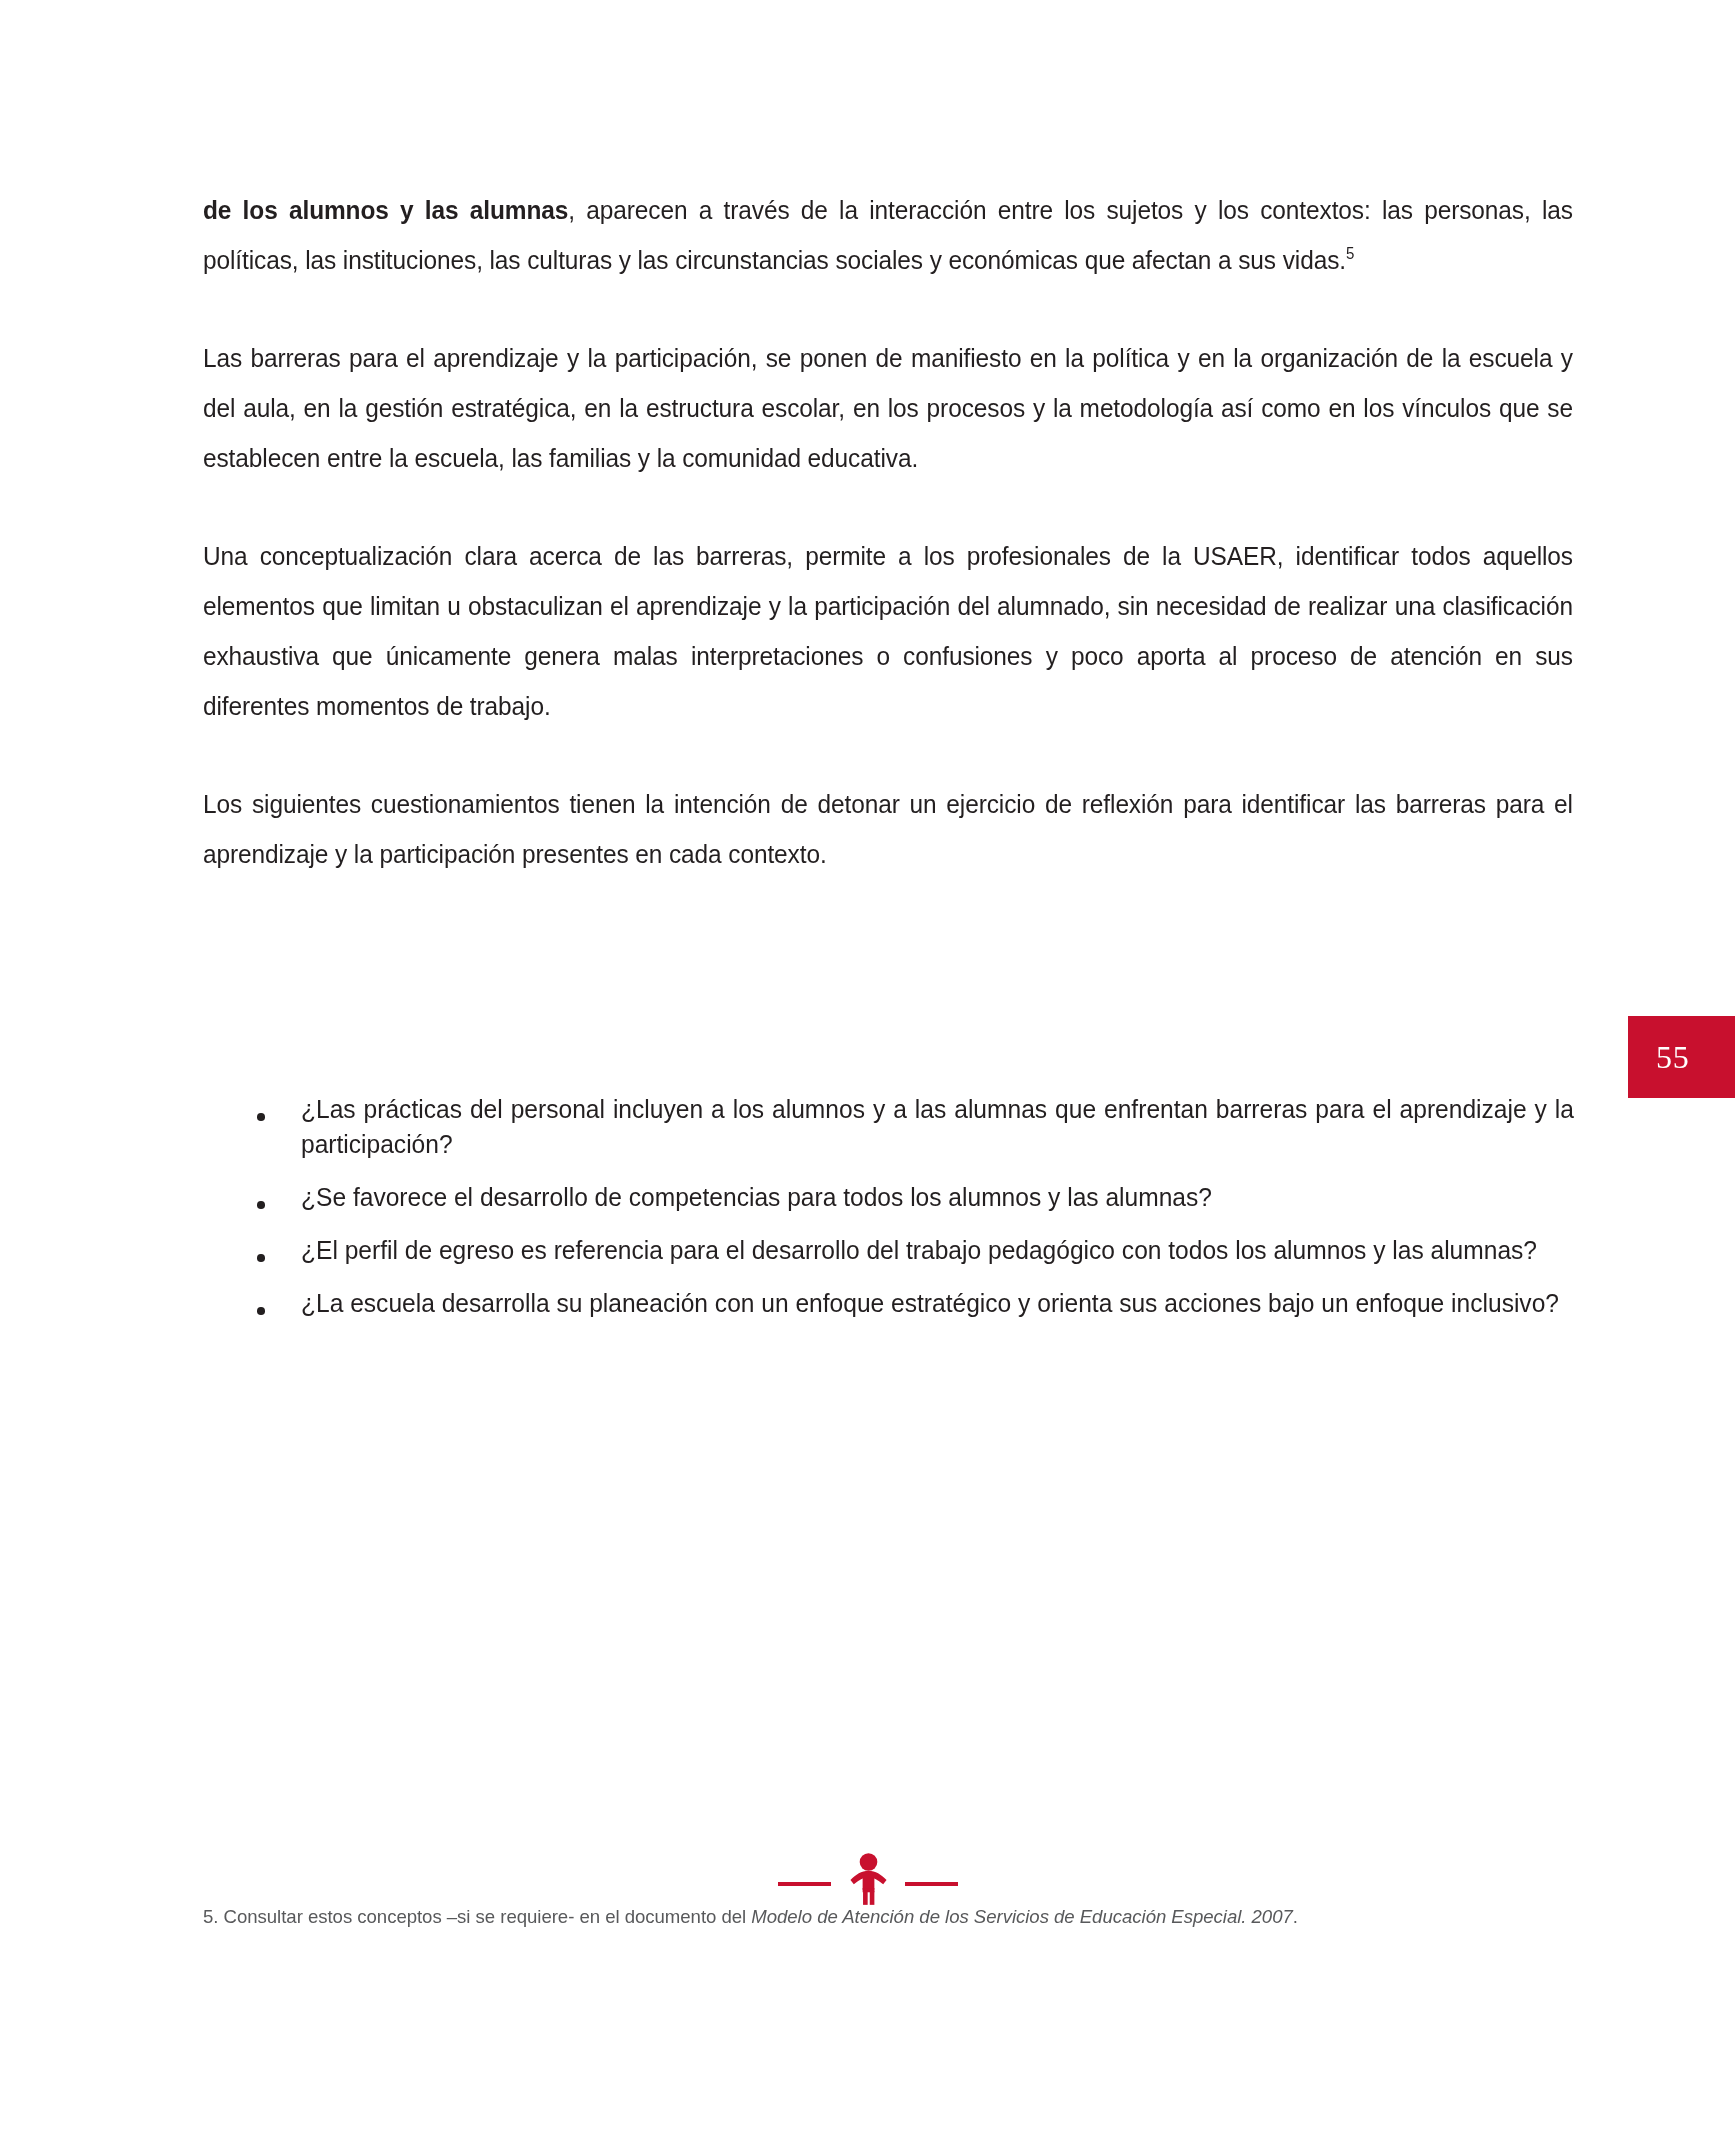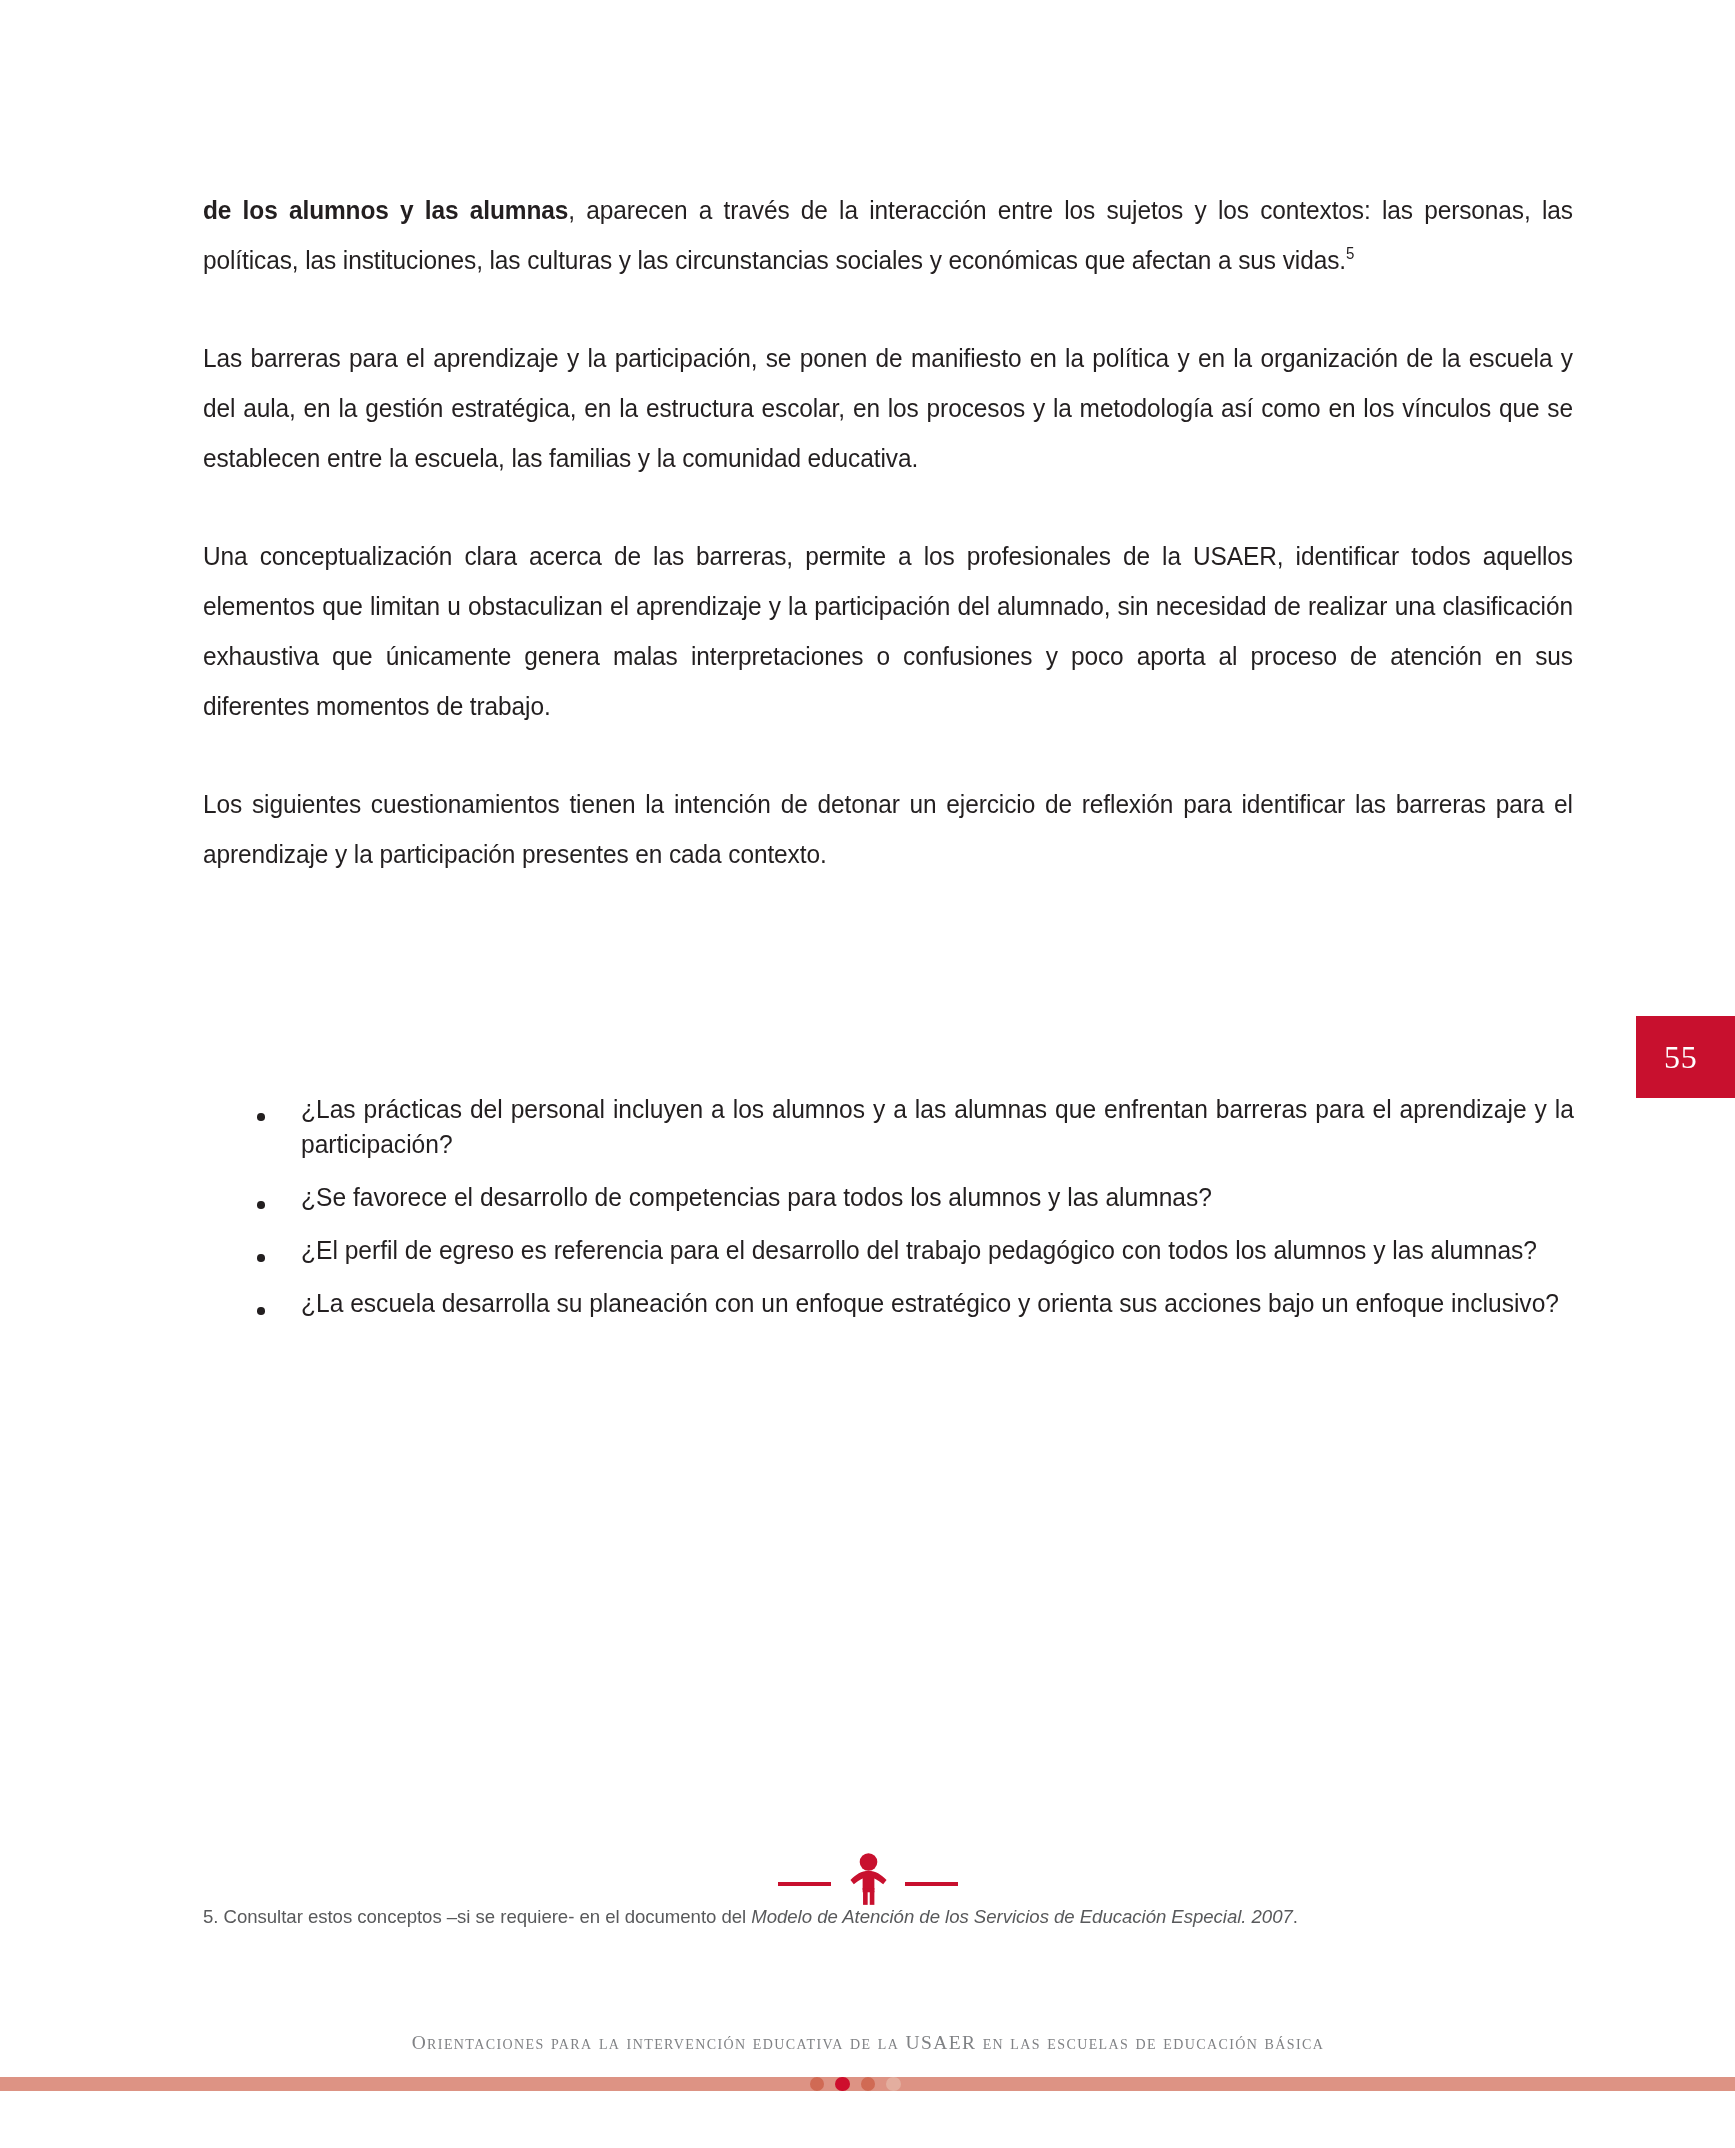--- a/index.html
+++ b/index.html
@@ -78,21 +78,21 @@
     width:7.6px;height:7.6px;
     border-radius:50%;
     background:#231f20;
   }
 
   
   .page-badge{
     position:absolute;
     right:0;
     top:1016px;
-    width:100px;
+    width:108px;
     height:82px;
     background:#c8102e;
     color:#ffffff;
     font-size:32px;
     line-height:82px;
     text-align:left;
     padding-left:28px;
     box-sizing:border-box;
     letter-spacing:0.8px;
     font-family:"Liberation Serif","DejaVu Serif",serif;
@@ -215,25 +215,15 @@
         <rect x="21" y="44" width="14" height="5" fill="#c8102e"></rect>
         <rect x="21.5" y="47" width="5.5" height="17" fill="#c8102e"></rect>
         <rect x="29.5" y="47" width="5.5" height="17" fill="#c8102e"></rect>
       </svg>
     </span>
     <span class="orn-rule" style="background: rgb(200, 16, 46);"></span>
   </div>
 
   <div class="footnote"><span>5.</span><span> Consultar estos conceptos –si se requiere- en el documento del </span><i>Modelo de Atención de los Servicios de Educación Especial. 2007</i><span>.</span></div>
 
-  <div class="footer">
-    <div class="footer-title">Orientaciones para la intervención educativa de la USAER en las escuelas de educación básica</div>
-    <div class="dots" style="background: rgb(221, 147, 132);">
-      <span style="background: rgb(208, 106, 84);"></span>
-      <span style="background: rgb(206, 14, 45);"></span>
-      <span style="background: rgb(208, 106, 84);"></span>
-      <span style="background: rgb(227, 174, 159);"></span>
-      <span></span>
-    </div>
-  </div>
 
 </div>
 
 
 </body></html>

